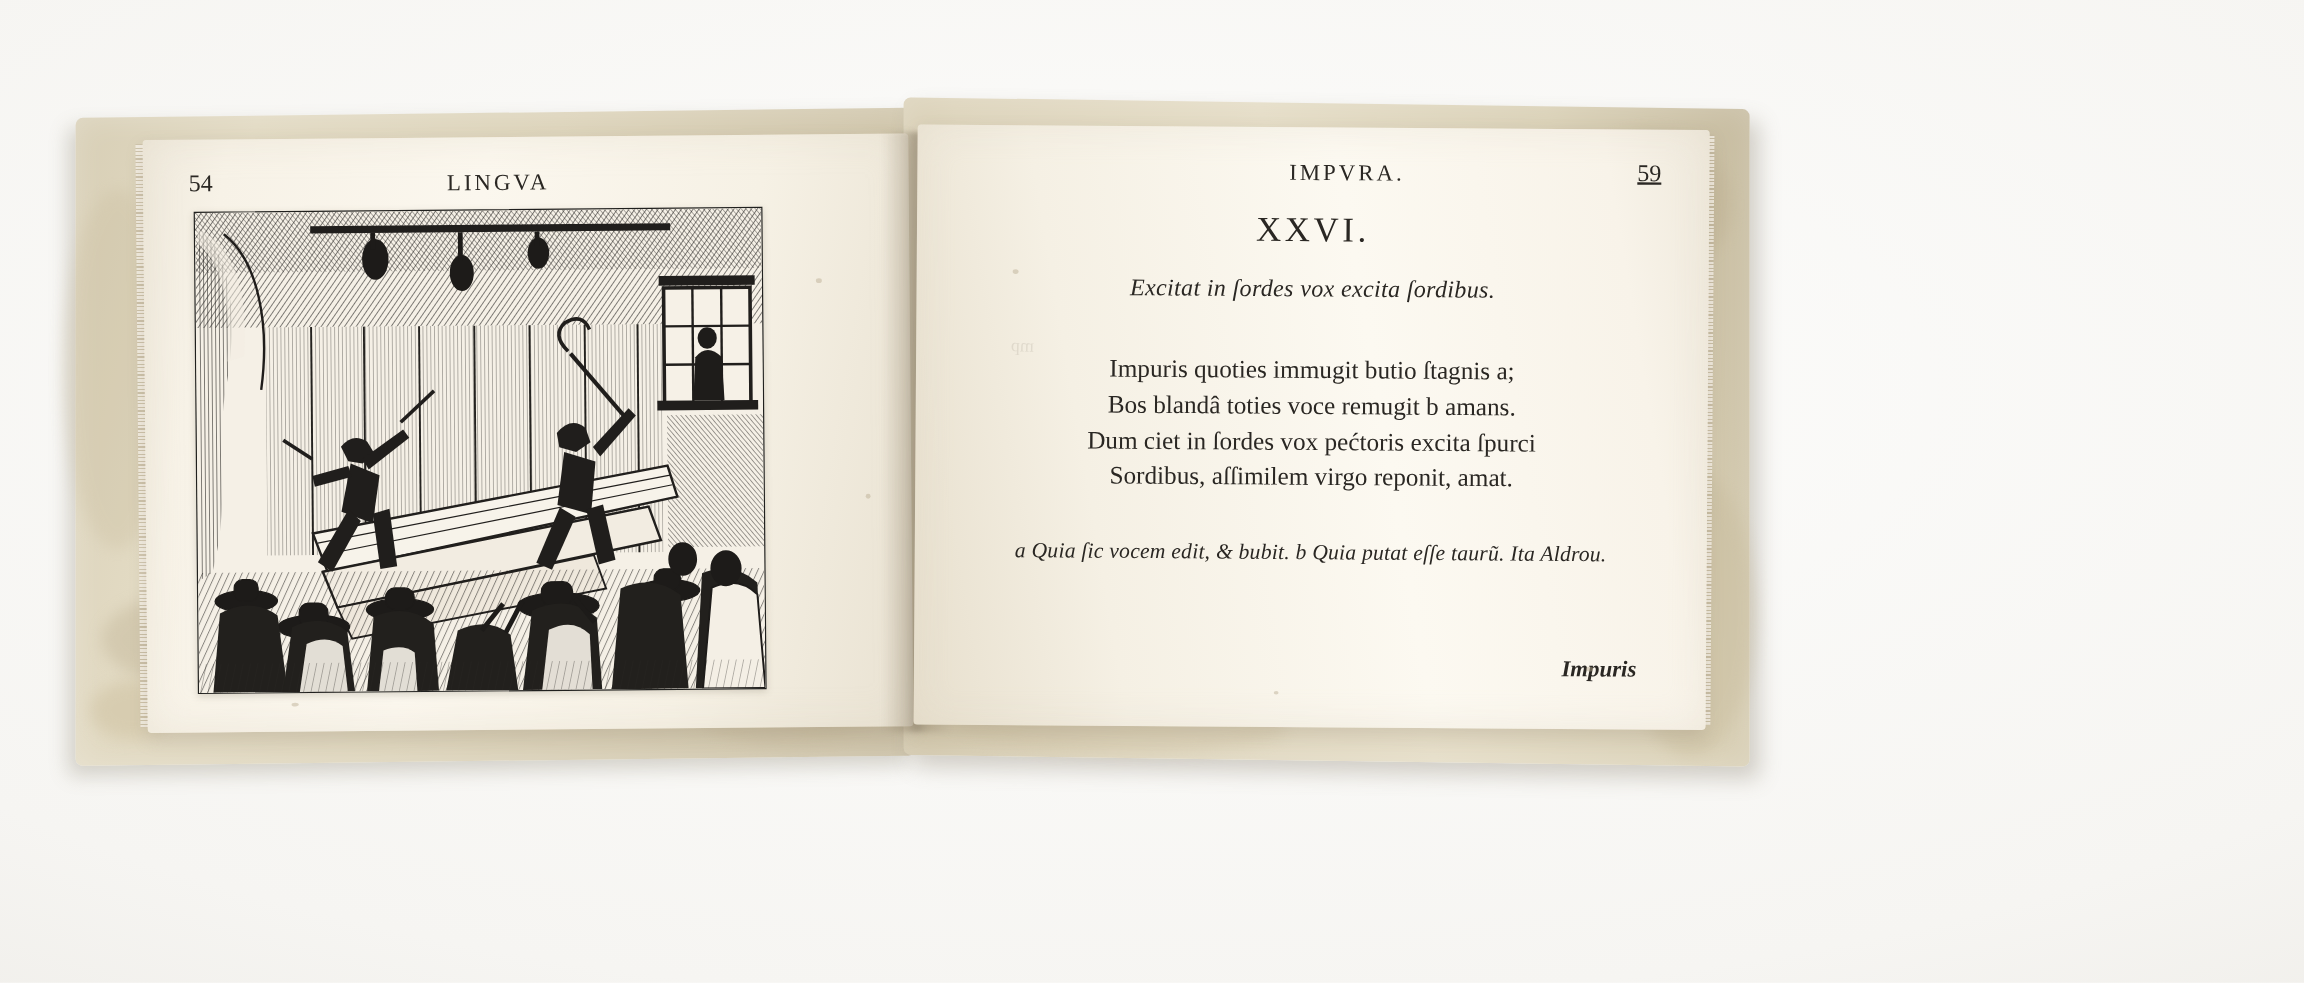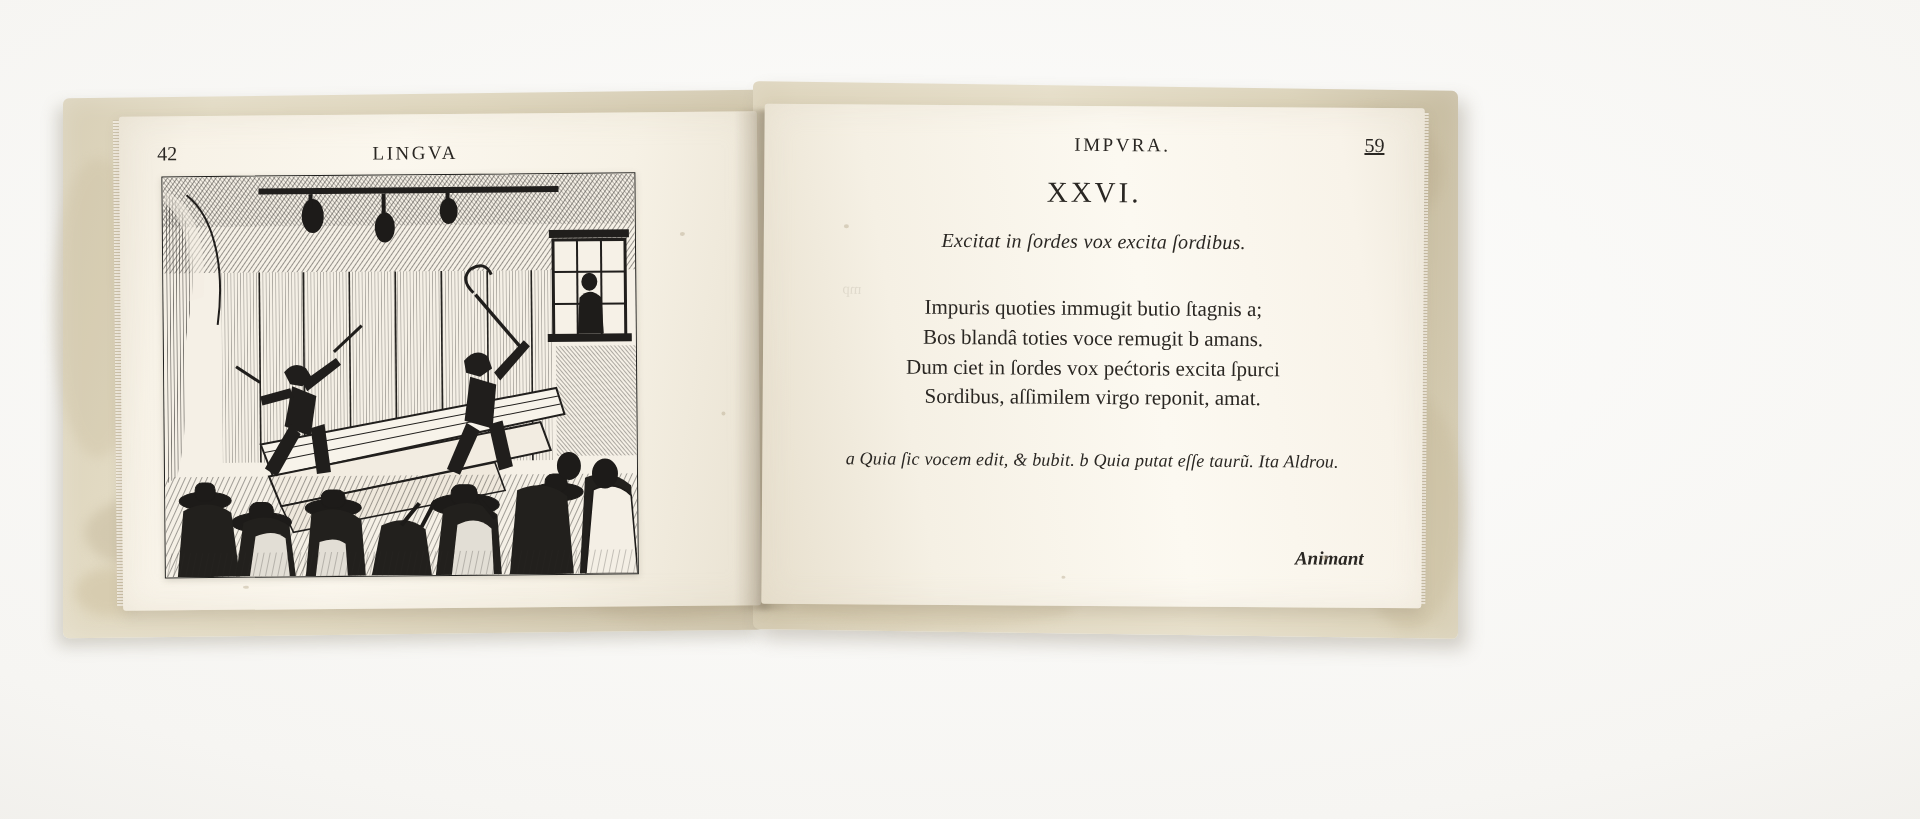--- a/index.html
+++ b/index.html
@@ -232,21 +232,21 @@
       <div class="cover-stain" style="left:600px; top:300px; width:110px; height:240px; background:#c3b695; opacity:.32;"></div>
       <div class="cover-stain" style="left:40px;  top:498px; width:280px; height:46px;  background:#c9bc9c; opacity:.30;"></div>
     </div>
 
     <div class="edge-stack" style="left:52px; top:40px; width:12px; height:486px; transform:rotate(-0.5deg);"></div>
     <div class="edge-stack" style="left:1352px; top:32px; width:12px; height:492px; transform:rotate(0.4deg);"></div>
 
     <div class="pageblock page-left">
       <div class="page-inner">
 
-        <div class="folio-num lp-num">42</div>
+        <div class="folio-num lp-num">54</div>
         <div class="folio-head lp-ttl">LINGVA</div>
 
         <div class="plate">
           <svg width="472" height="400" viewBox="0 0 472 400">
             <defs>
               <pattern id="hatchA" width="4" height="4" patternUnits="userSpaceOnUse" patternTransform="rotate(35)">
                 <line x1="0" y1="0" x2="0" y2="4" stroke="#23211f" stroke-width="1.1"></line>
               </pattern>
               <pattern id="hatchB" width="3" height="3" patternUnits="userSpaceOnUse" patternTransform="rotate(-40)">
                 <line x1="0" y1="0" x2="0" y2="3" stroke="#23211f" stroke-width="1"></line>
@@ -407,21 +407,21 @@
 
         <div class="verse">
           <div>Impuris quoties immugit butio ſtagnis a;</div>
           <div>Bos blandâ toties voce remugit b amans.</div>
           <div>Dum ciet in ſordes vox pećtoris excita ſpurci</div>
           <div>Sordibus, aſſimilem virgo reponit, amat.</div>
         </div>
 
         <div class="notes">a Quia ſic vocem edit, &amp; bubit. b Quia putat eſſe taurũ. Ita Aldrou.</div>
 
-        <div class="catchword">Animant</div>
+        <div class="catchword">Impuris</div>
 
         <div class="bleed-through" style="left:18px; top:176px; width:80px;">mp</div>
 
         <div class="speck" style="left:80px;  top:120px; width:5px; height:4px;"></div>
         <div class="speck" style="left:560px; top:448px; width:6px; height:4px;"></div>
         <div class="speck" style="left:300px; top:470px; width:4px; height:3px;"></div>
       </div>
     </div>
 
   </div>

